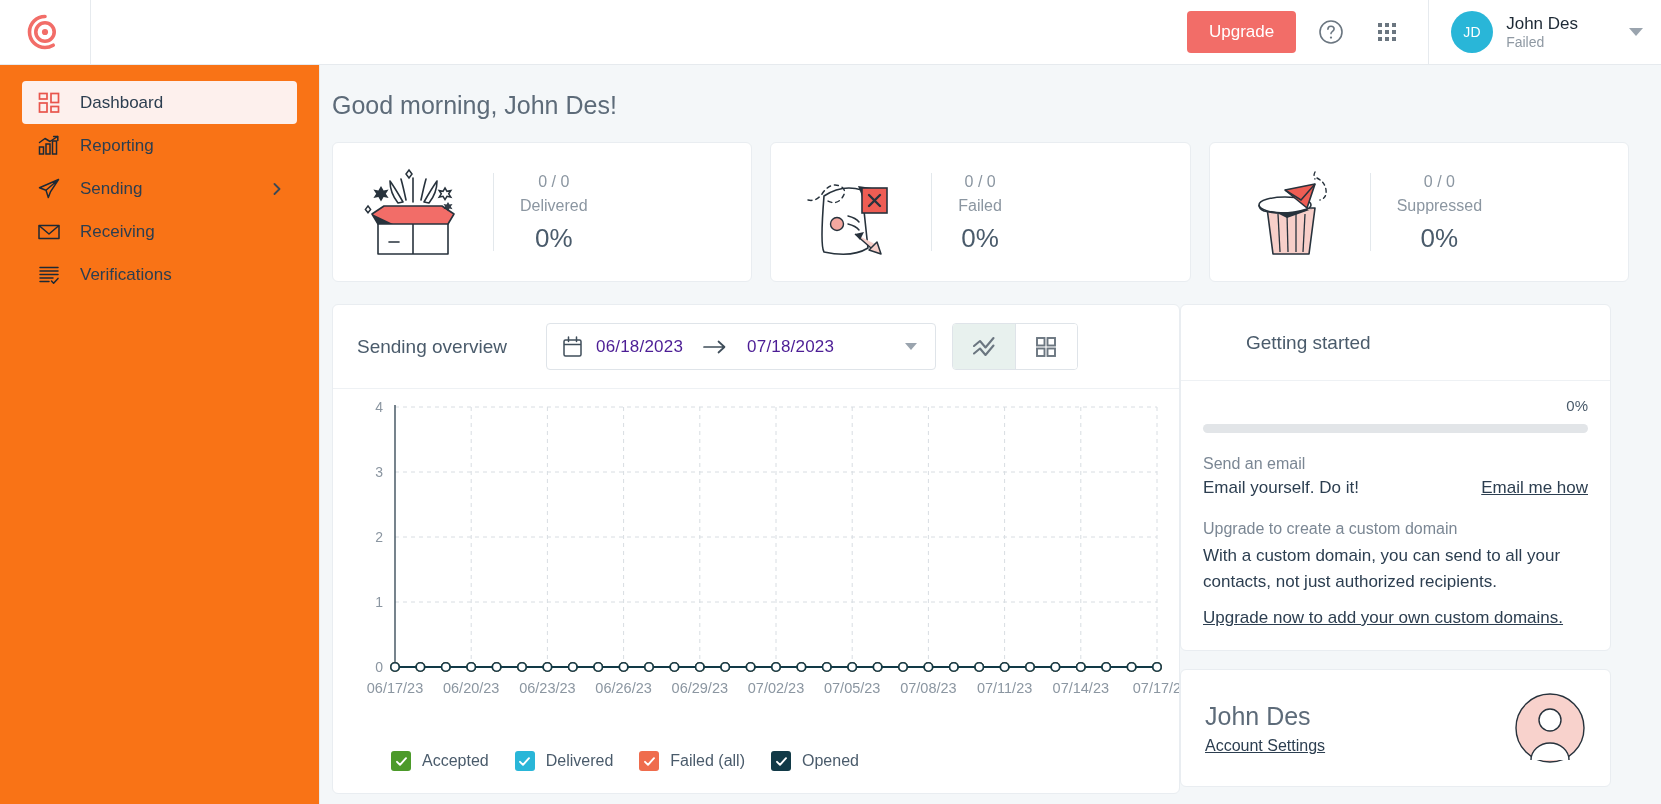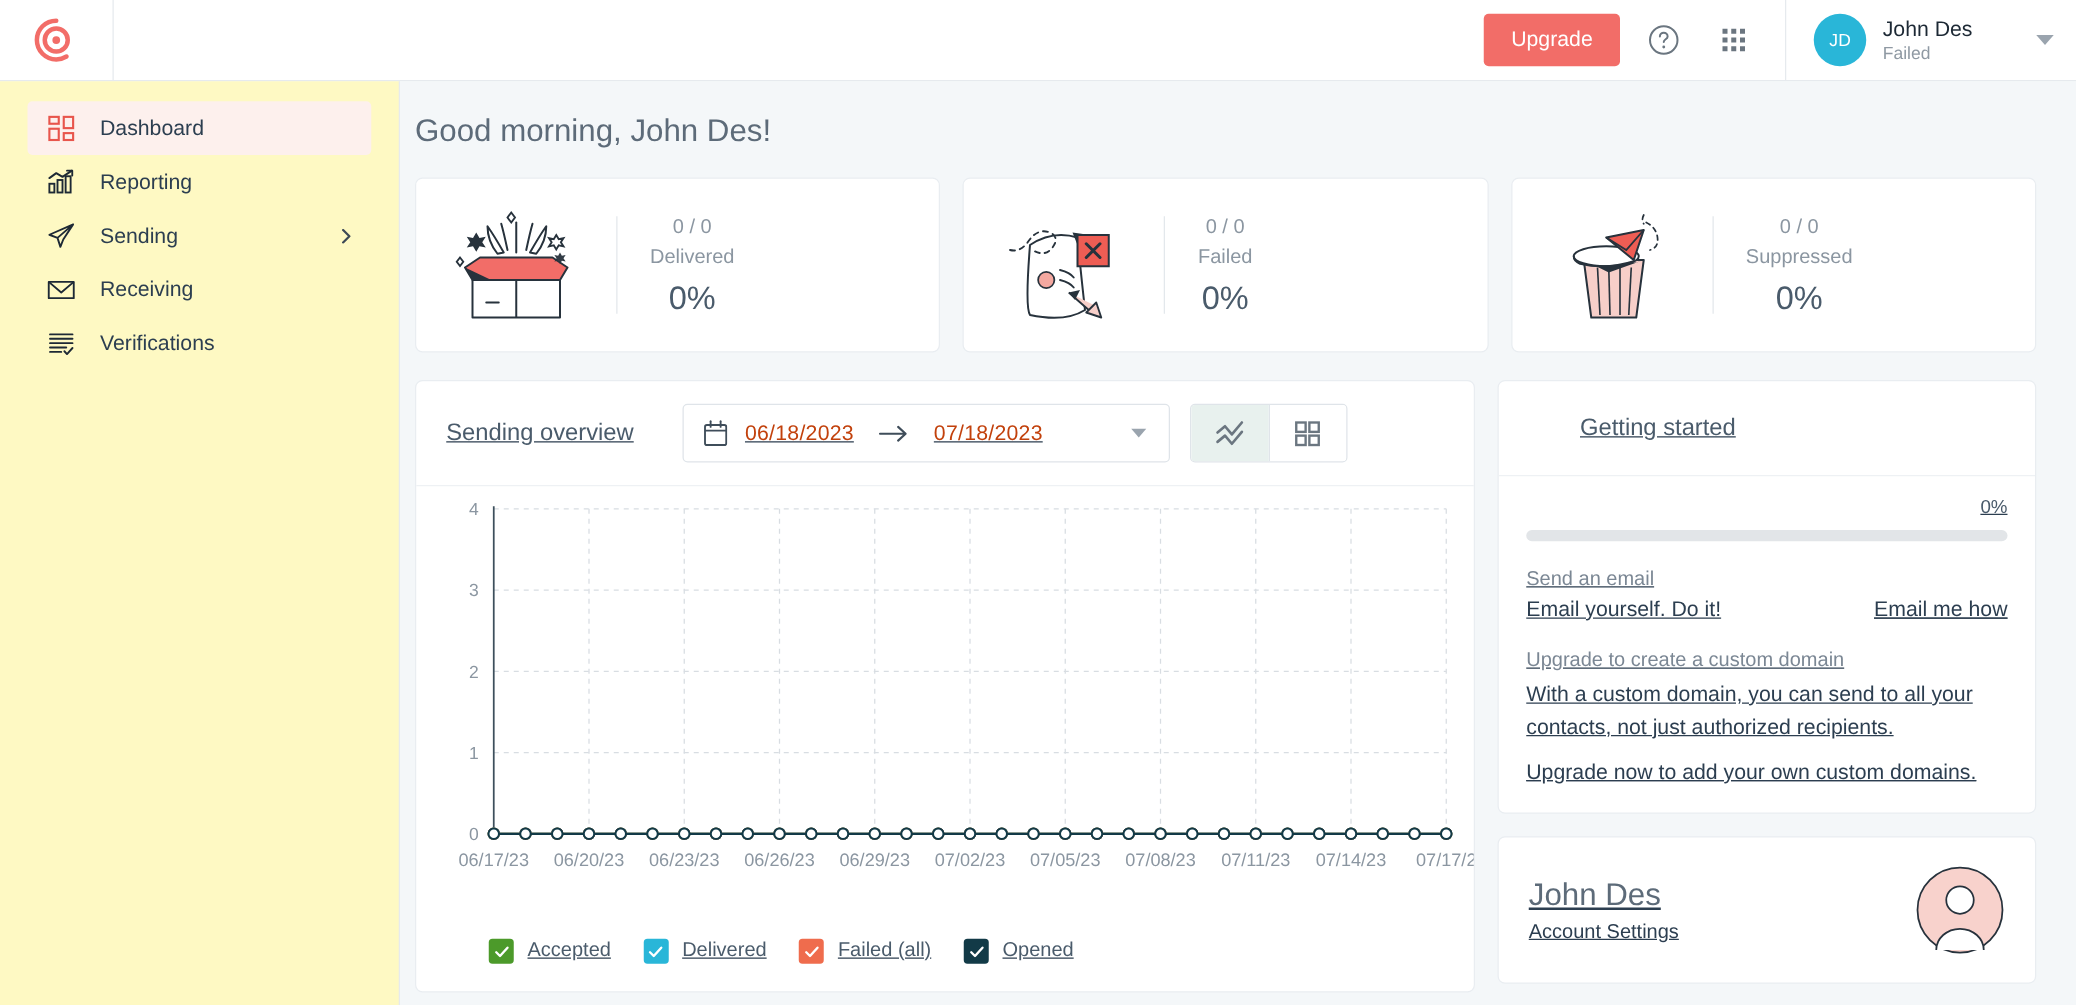--- a/index.html
+++ b/index.html
@@ -56,21 +56,21 @@
   .user-org  { font-size:14px; color:#8f99a3; }
   .caret-down {
     width:0;height:0;border-left:7px solid transparent;border-right:7px solid transparent;
     border-top:8px solid #9aa4ae; margin-left:38px;
   }
 
   
   .sidebar {
     position:absolute; top:65px; left:0;
     width:320px; height:739px;
-    background:#fef9c3; border-right:1px solid #e6eaee;
+    background:#f97316; border-right:1px solid #e6eaee;
     padding-top:16px;
   }
   .nav-item {
     display:flex; align-items:center;
     height:43px; margin: 0 22px 0 22px;
     padding: 0 14px 0 14px;
     border-radius:4px; cursor:pointer;
     color:#2c3e50; font-size:17px;
     position:relative;
   }
@@ -104,40 +104,40 @@
     display:flex; align-items:center;
   }
   .stat-illus { width:160px; height:110px; flex:none; display:flex; align-items:center; justify-content:center; }
   .stat-divider { width:1px; height:78px; background:#e3e8ec; }
   .stat-text { padding-left:26px; }
   .stat-ratio { font-size:16px; color:#8b96a1; line-height:1.45; }
   .stat-label { font-size:16px; color:#8b96a1; line-height:1.45; }
   .stat-pct { font-size:26px; color:#4a5b6b; margin-top:6px; }
 
   
-  .lower-row { display:flex; gap:18px; margin: 22px 0 0 12px; width:1297px;text-decoration:underline; }
+  .lower-row { display:flex; gap:0; margin: 22px 0 0 12px; width:1297px; }
   .overview-panel {
     width: 848px; background:#fff;
     border:1px solid #e9edf1; border-radius:6px;
     height: 490px; position:relative;
   }
   .ov-header {
     height:84px; display:flex; align-items:center;
     padding: 0 24px; border-bottom:1px solid #eef1f4;
   }
   .ov-title { font-size:19px; color:#4a5b6b; }
   .daterange {
     margin-left:39px;
     display:flex; align-items:center;
     height:47px; border:1px solid #dfe4e9; border-radius:4px;
     padding: 0 4px 0 16px; background:#fff; cursor:pointer;
     min-width:390px;
   }
   .cal-icon { width:19px; height:21px; flex:none; margin-right:14px; }
-  .date-val { font-size:17px; color:#c2410c; letter-spacing:.2px; }
+  .date-val { font-size:17px; color:#4c1d95; letter-spacing:.2px; }
   .arrow-right { margin: 0 20px; width:24px; height:14px; }
   .dr-caret {
     margin-left:auto; margin-right:14px;
     width:0;height:0;border-left:6px solid transparent;border-right:6px solid transparent;
     border-top:7px solid #9aa4ae;
   }
   .toggle-group { margin-left:16px; display:flex; border:1px solid #dfe4e9; border-radius:4px; overflow:hidden; }
   .tgl { width:62px; height:45px; display:flex; align-items:center; justify-content:center; cursor:pointer; background:#fff; }
   .tgl.on { background:#e8f1ee; }
   .tgl + .tgl { border-left:1px solid #dfe4e9; }

